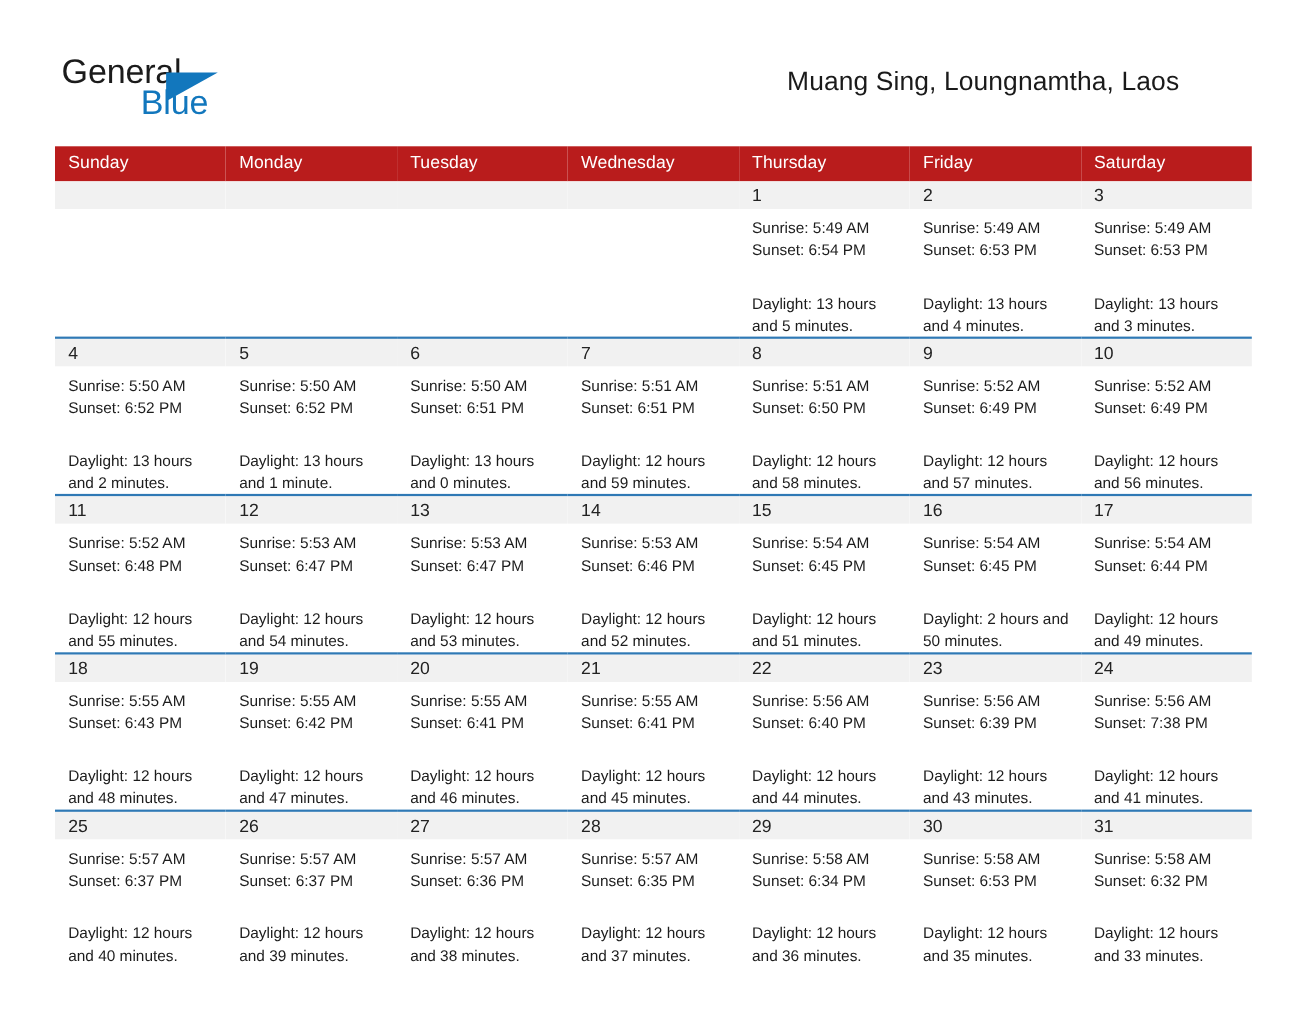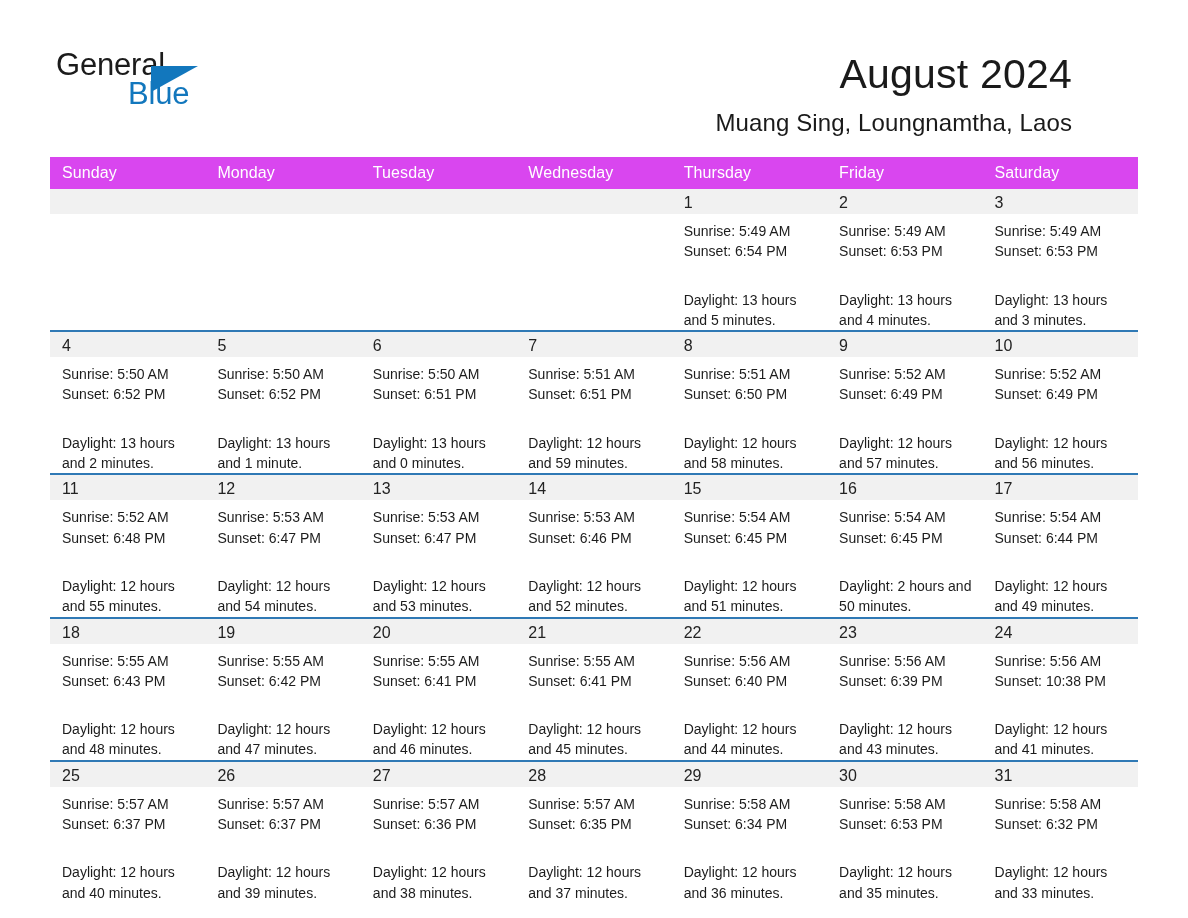--- a/index.html
+++ b/index.html
@@ -86,21 +86,21 @@
   }
 
   
   .calendar {
     margin: 19px 50px 0 50px;
     width: 1088px;
     border-collapse: collapse;
     table-layout: fixed;
   }
   .calendar thead th {
-    background: #d946ef;
+    background: #b91c1c;
     color: #ffffff;
     font-size: 16px;
     font-weight: normal;
     text-align: left;
     padding: 6px 0 7px 12px;
     height: 19px;
     letter-spacing: 0.1px;
   }
   .calendar tbody td {
     vertical-align: top;
@@ -144,21 +144,20 @@
 
 <div class="page">
 
   <div class="header">
     <div class="logo">
       <span class="logo-general">General</span>
       <span class="logo-triangle"></span>
       <span class="logo-blue">Blue</span>
     </div>
     <div class="title-block">
-      <h1 class="month-title">August 2024</h1>
       <h2 class="location-title">Muang Sing, Loungnamtha, Laos</h2>
     </div>
   </div>
 
   <table class="calendar">
     <thead>
       <tr>
         <th>Sunday</th>
         <th>Monday</th>
         <th>Tuesday</th>
@@ -369,21 +368,21 @@
             <div class="cell-body">
               <div>Sunrise: 5:56 AM</div>
               <div>Sunset: 6:39 PM</div>
               <div class="wrap">Daylight: 12 hours and 43 minutes.</div>
             </div>
           </td>
           <td>
             <div class="daynum-band">24</div>
             <div class="cell-body">
               <div>Sunrise: 5:56 AM</div>
-              <div>Sunset: 10:38 PM</div>
+              <div>Sunset: 7:38 PM</div>
               <div class="wrap">Daylight: 12 hours and 41 minutes.</div>
             </div>
           </td>
         </tr>
         <tr class="week-row-5">
           <td>
             <div class="daynum-band">25</div>
             <div class="cell-body">
               <div>Sunrise: 5:57 AM</div>
               <div>Sunset: 6:37 PM</div>

